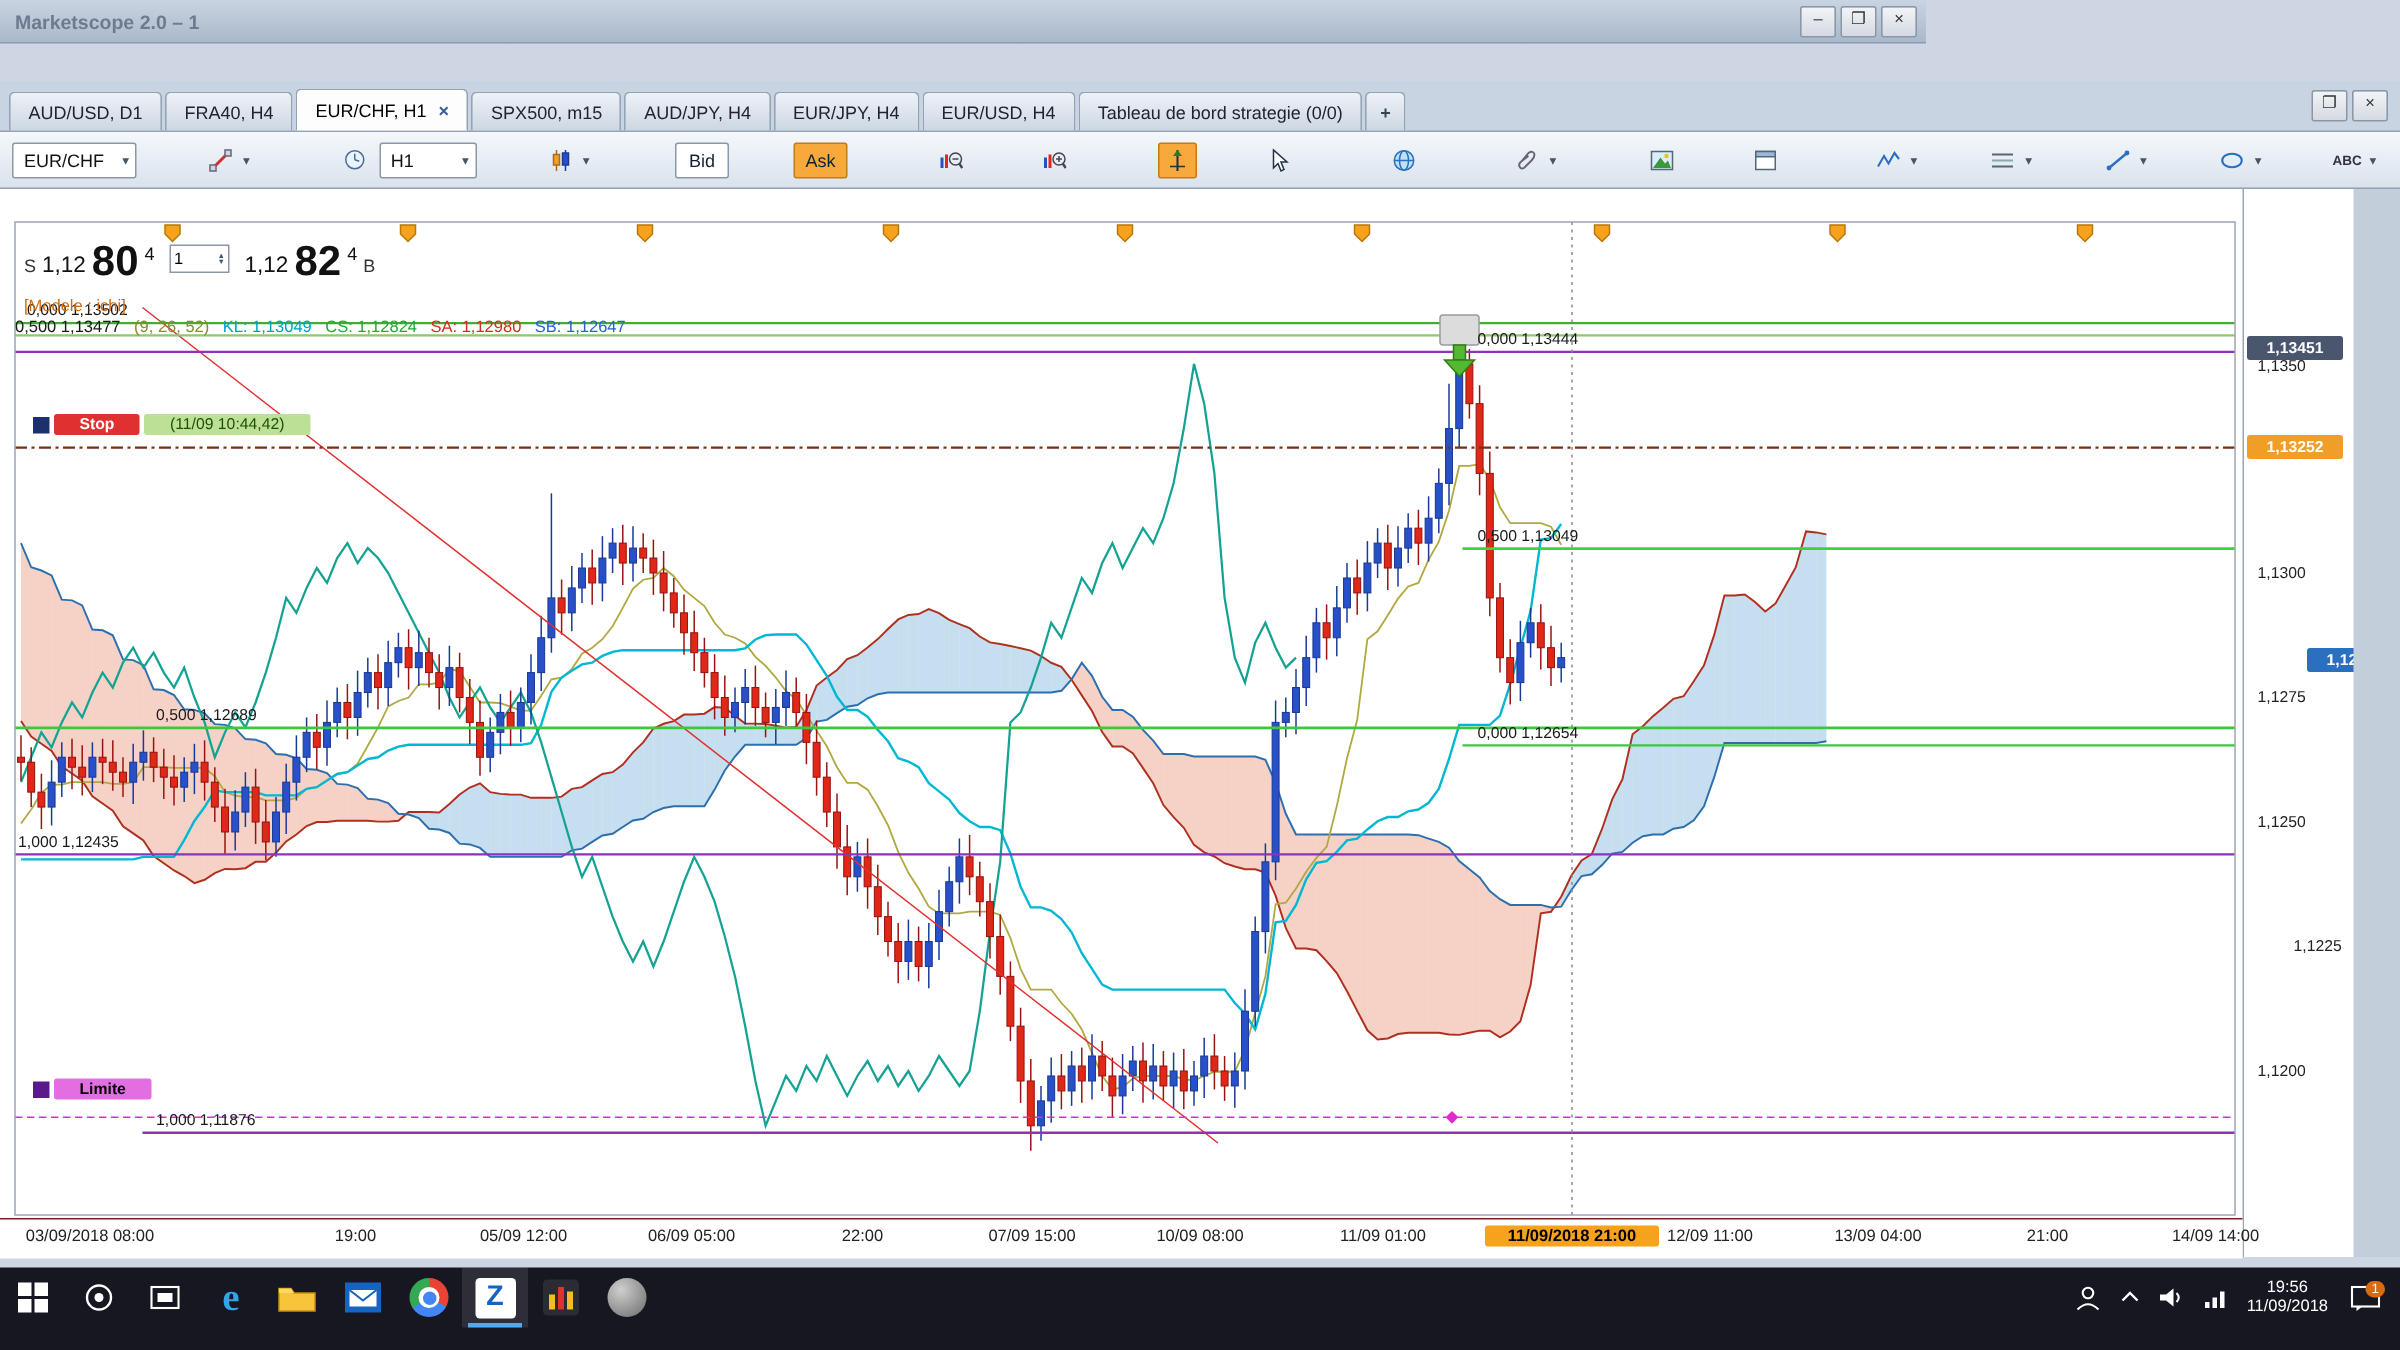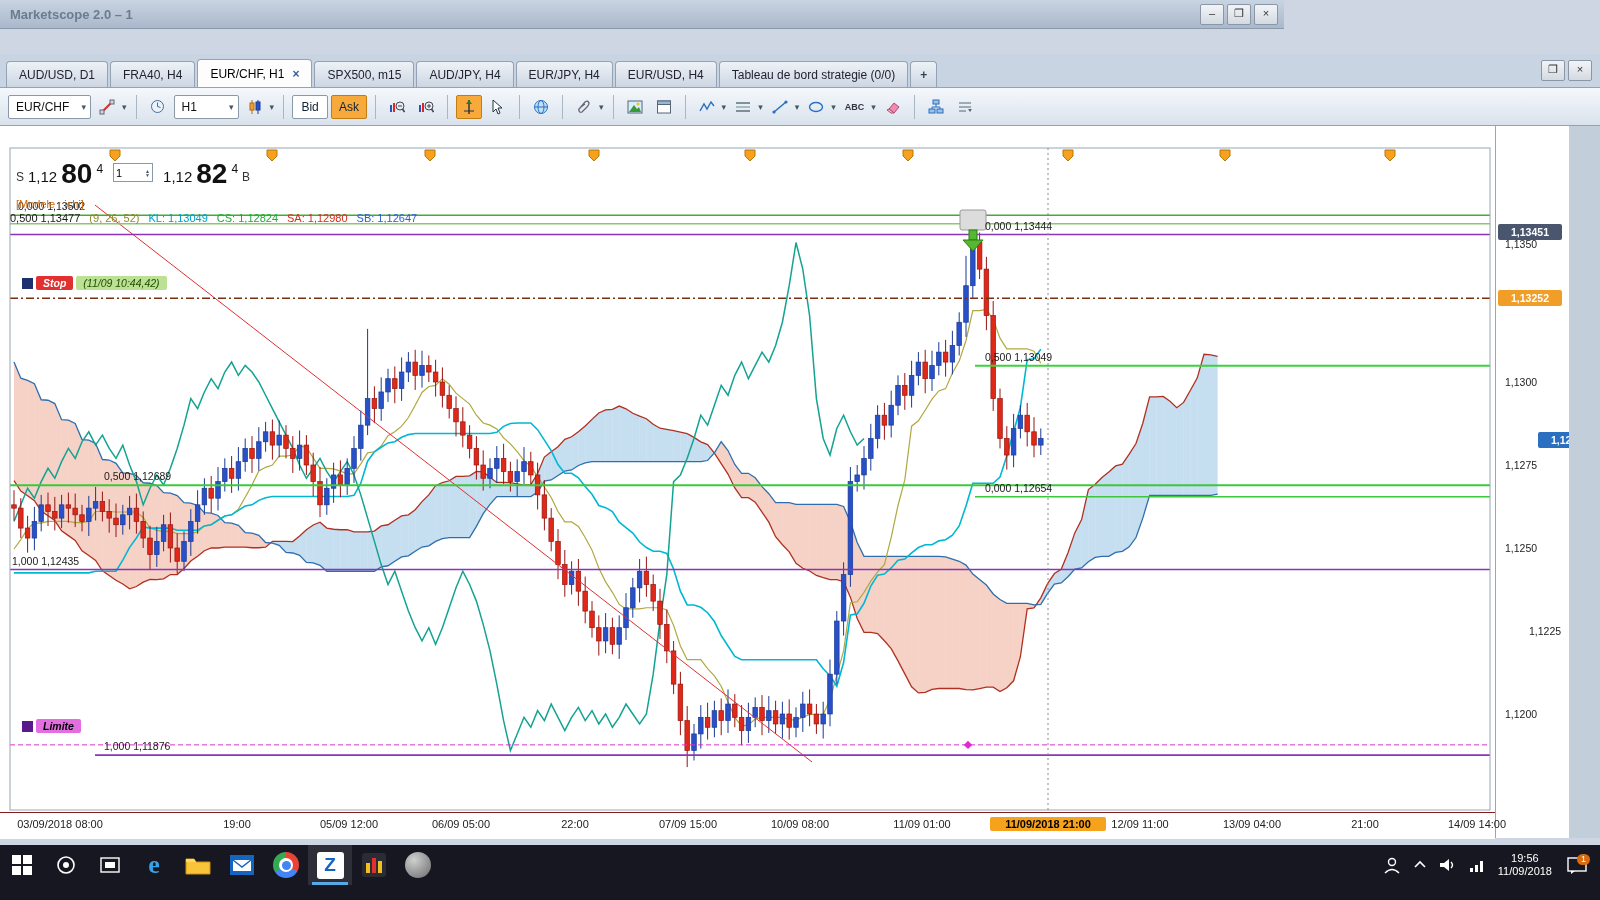--- a/index.html
+++ b/index.html
@@ -30,21 +30,21 @@
   #toolbar{position:absolute;left:0;top:88px;width:1600px;height:38px;
     background:linear-gradient(#f5f8fc,#d9e2ec);border-bottom:1px solid #93a2b4;
     display:flex;align-items:center;padding-left:8px;box-sizing:border-box;gap:3px;}
   .combo{height:22px;background:#fff;border:1px solid #8a98a8;border-radius:2px;display:flex;
     align-items:center;font-size:12px;padding:0 4px 0 7px;min-width:70px;justify-content:space-between;}
   .combo.narrow{min-width:52px;}
   .caret{font-size:9px;color:#456;margin-left:5px;}
   .caret.small{margin:0 1px 0 -1px;}
   .sep{width:1px;height:24px;background:#aab6c2;margin:0 5px;}
   .tbtn{height:24px;min-width:26px;border:1px solid transparent;background:transparent;border-radius:2px;
-    display:flex;align-items:center;justify-content:center;padding:0 4px;font-family:inherit;}
+    display:flex;align-items:center;justify-content:center;padding:0 4px;font-family:inherit;margin-left:40px;}
   .tbtn.label{background:#fff;border:1px solid #8a98a8;font-size:12px;color:#123;min-width:36px;}
   .tbtn.sel{background:#f8a93c;border:1px solid #c37c12;}
   .tbtn .abc{font-size:9px;font-weight:bold;color:#334;}
   
   #chartwin{position:absolute;left:0;top:126px;width:1600px;height:712px;background:#fff;}
   #topaxis{position:absolute;left:0;top:0;width:1495px;height:22px;background:#f7f9fb;}
   .tdate{position:absolute;top:4px;width:50px;text-align:center;font-size:11px;color:#222;}
   #chart-svg{position:absolute;left:0;top:0;}
   #chart-svg text{font:10.5px "Liberation Sans",sans-serif;}
   #priceaxis{position:absolute;left:1495px;top:0;width:73px;height:712px;background:#fff;
@@ -64,21 +64,21 @@
   .q-sup{font-size:12px;margin-bottom:12px;}
   #amountbox{width:38px;height:17px;border:1px solid #8a98a8;background:#fff;margin:0 6px 6px 6px;
     display:flex;align-items:center;}
   #amountbox input{width:26px;border:none;font-size:11px;font-family:inherit;padding:0 2px;outline:none;}
   .spin{display:flex;flex-direction:column;font-size:5px;color:#456;line-height:4px;margin-left:1px;}
   #model-label{position:absolute;left:16px;top:72px;font-size:11px;color:#c96a10;}
   #legend-row{position:absolute;left:10px;top:86px;font-size:11px;white-space:nowrap;}
   
   .omarker{position:absolute;display:flex;align-items:center;gap:3px;font-size:10.5px;}
   .osq{width:11px;height:11px;}
-  .obadge{padding:1px 7px;border-radius:2px;font-weight:bold;font-style:italic;}
+  .obadge{padding:1px 17px;border-radius:2px;font-weight:bold;}
   
   #taskbar{position:absolute;left:0;top:845px;width:1600px;height:55px;background:#171722;display:flex;align-items:flex-start;}
   .task-ic{width:44px;height:40px;display:flex;align-items:center;justify-content:center;position:relative;}
   .task-ic.active{background:rgba(255,255,255,0.10);}
   .task-ic.active::after{content:"";position:absolute;left:4px;bottom:0;width:36px;height:3px;background:#56a8e8;}
   #tray{margin-left:auto;display:flex;align-items:center;height:40px;gap:10px;padding-right:8px;color:#fff;}
   #clockblk{text-align:center;font-size:11px;line-height:13px;color:#fff;}
   .chrome-o{width:26px;height:26px;border-radius:50%;background:conic-gradient(#ea4335 0 33%,#4285f4 33% 66%,#34a853 66% 100%);display:flex;align-items:center;justify-content:center;}
   .chrome-i{width:14px;height:14px;border-radius:50%;background:#fff;display:flex;align-items:center;justify-content:center;}
   .chrome-c{width:9px;height:9px;border-radius:50%;background:#4285f4;}

